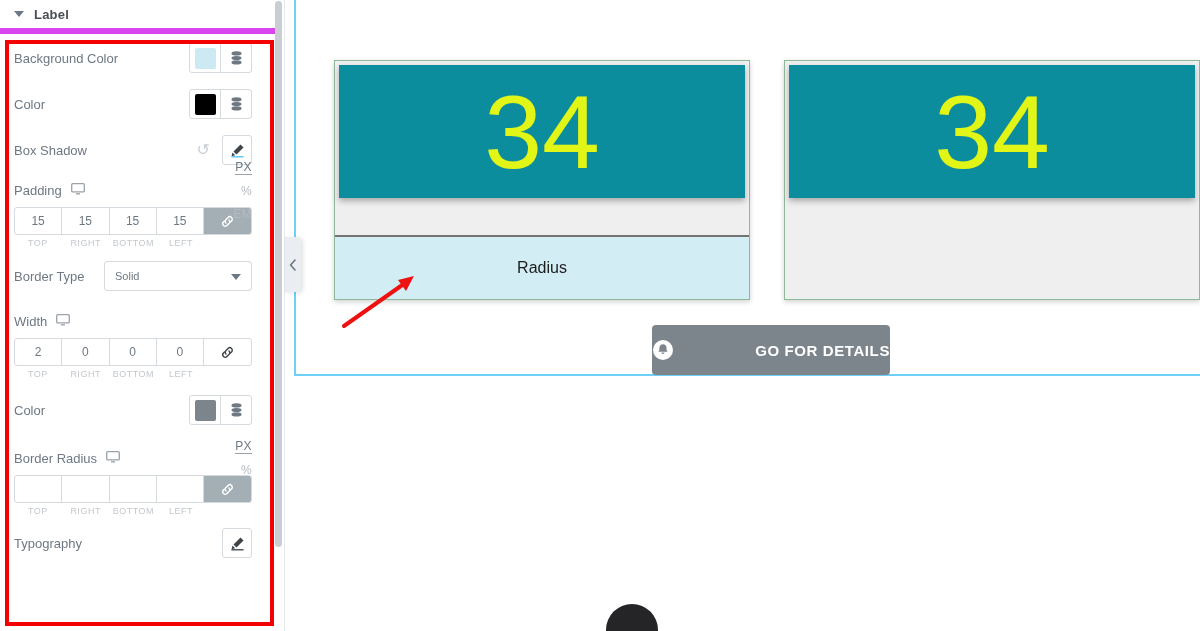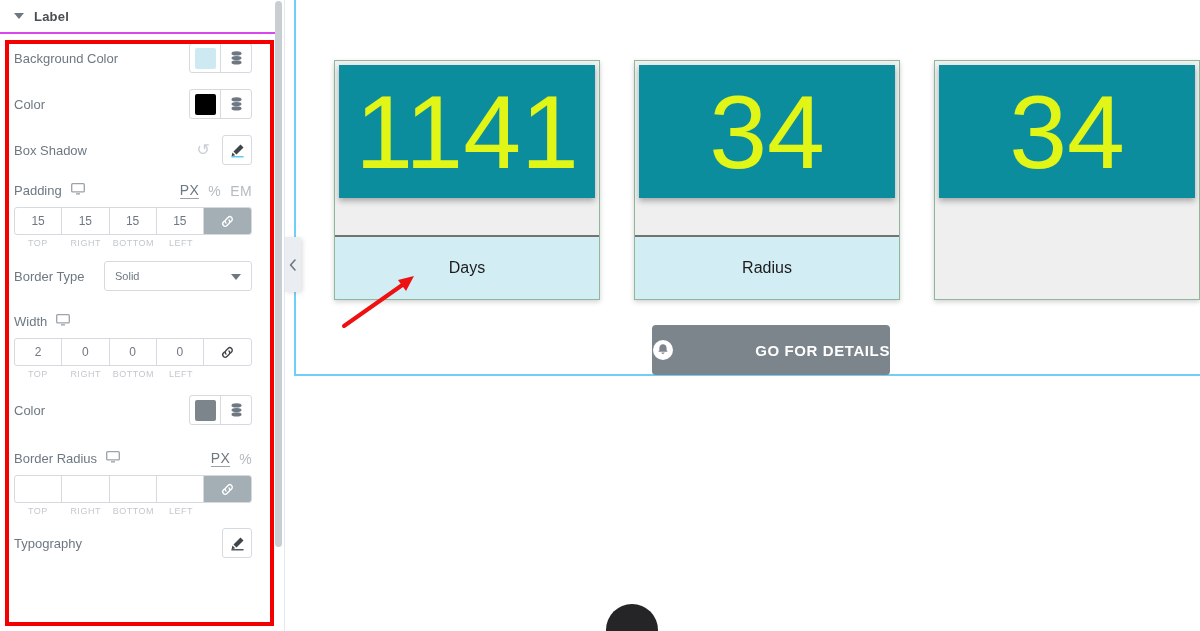--- a/index.html
+++ b/index.html
@@ -15,21 +15,21 @@
   #panel {
     position: absolute; left: 0; top: 0;
     width: 285px; height: 631px;
     background: #ffffff;
     border-right: 1px solid #e6e9ec;
   }
   #section-header {
     position: absolute; left: 0; top: 0; width: 276px; height: 34px;
     display: flex; align-items: center; gap: 10px;
     padding-left: 14px;
-    border-bottom: 2px solid #d946ef;
+    border-bottom: 6px solid #d946ef;
     background: #fff;
   }
   .caret-down {
     width: 0; height: 0;
     border-left: 5px solid transparent;
     border-right: 5px solid transparent;
     border-top: 6px solid #6d7882;
   }
   #section-title {
     font-size: 13px; font-weight: bold; color: #4a4f54; letter-spacing: .2px;
@@ -82,21 +82,21 @@
   .reset-icon { color: #c9ced3; font-size: 16px; margin-right: 12px; line-height: 1; }
   .pencil-btn {
     width: 30px; height: 30px;
     border: 1px solid #d5dadf; border-radius: 3px;
     background: #fff;
     display: flex; align-items: center; justify-content: center;
   }
 
   .units {
     display: flex; gap: 9px; align-items: flex-end;
-    font-size: 14px; color: #b5bbc1; letter-spacing: .4px;
+    font-size: 12px; color: #b5bbc1; letter-spacing: .4px; flex-direction: column;
   }
   .units .u { cursor: default; }
   .units .u.active { color: #6d7882; border-bottom: 1px solid #9aa2aa; }
 
   
   .dim {
     display: flex; margin: 0 24px 0 14px;
     border: 1px solid #d5dadf; border-radius: 3px; overflow: hidden;
     height: 28px; background: #fff; text-align: center;
   }
@@ -428,25 +428,20 @@
     <svg width="8" height="12" viewBox="0 0 8 12">
       <path d="M6 1L1.6 6 6 11" fill="none" stroke="#6d7882" stroke-width="1.6" stroke-linecap="round" stroke-linejoin="round"></path>
     </svg>
   </div>
 
   <div id="canvas">
     <div id="canvas-section">
 
       <div id="countdown">
 
-        <div class="cd-item">
-          <div class="cd-digits">1141</div>
-          <div class="cd-gap"></div>
-          <div class="cd-label">Days</div>
-        </div>
 
 
         <div class="cd-item">
           <div class="cd-digits">34</div>
           <div class="cd-gap"></div>
           <div class="cd-label">Radius</div>
         </div>
 
         <div class="cd-item">
           <div class="cd-digits">34</div>

